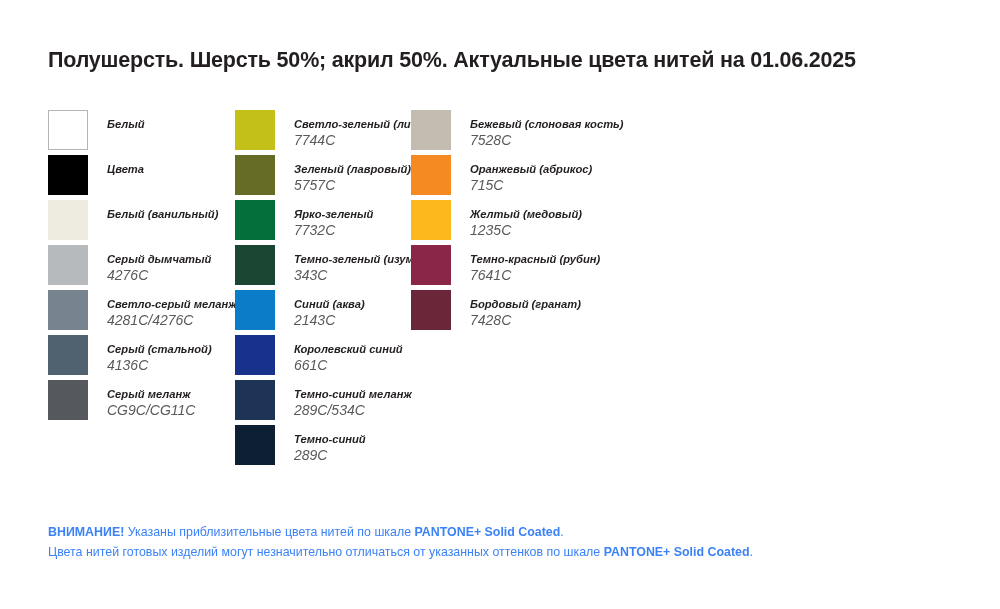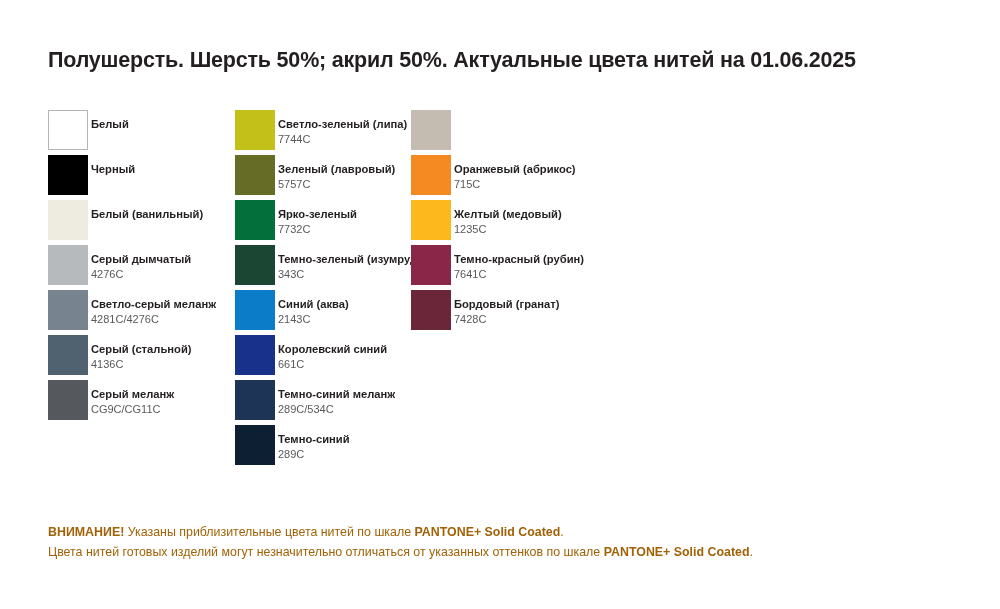--- a/index.html
+++ b/index.html
@@ -57,45 +57,46 @@
   .swatch {
     width: 40px;
     height: 40px;
     flex: 0 0 40px;
     box-sizing: border-box;
   }
   .swatch.bordered {
     border: 1px solid #b5b5b5;
   }
   .swatch-text {
-    margin-left: 3px;
+    margin-left: 19px;
     padding-top: 7px;
     line-height: 1.28;
+    font-style: italic;
   }
   .swatch-name {
     font-size: 11.2px;
     font-weight: bold;
     color: #231f20;
     white-space: nowrap;
   }
   .swatch-code {
-    font-size: 11px;
+    font-size: 14px;
     font-weight: normal;
     color: #58595b;
     white-space: nowrap;
     margin-top: 1px;
   }
   .footer {
     position: absolute;
     left: 48px;
     top: 522px;
     width: 920px;
     font-size: 12.4px;
     line-height: 1.62;
-    color: #a16207;
+    color: #3b82f6;
   }
   .footer .lead {
     font-weight: bold;
   }
   .footer .brand {
     font-weight: bold;
   }
   .footer-line {
     white-space: nowrap;
   }
@@ -111,21 +112,21 @@
     <div class="color-column col-1">
         <div class="swatch-row">
           <div class="swatch bordered" style="background: rgb(255, 255, 255);"></div>
           <div class="swatch-text">
             <div class="swatch-name">Белый</div>
           </div>
         </div>
         <div class="swatch-row">
           <div class="swatch" style="background: rgb(0, 0, 0);"></div>
           <div class="swatch-text">
-            <div class="swatch-name">Черный</div>
+            <div class="swatch-name">Цвета</div>
           </div>
         </div>
         <div class="swatch-row">
           <div class="swatch" style="background: rgb(238, 236, 225);"></div>
           <div class="swatch-text">
             <div class="swatch-name">Белый (ванильный)</div>
           </div>
         </div>
         <div class="swatch-row">
           <div class="swatch" style="background: rgb(183, 186, 189);"></div>
@@ -210,20 +211,24 @@
           <div class="swatch" style="background: rgb(13, 31, 51);"></div>
           <div class="swatch-text">
             <div class="swatch-name">Темно-синий</div>
             <div class="swatch-code">289C</div>
           </div>
         </div>
       </div>
     <div class="color-column col-3">
         <div class="swatch-row">
           <div class="swatch" style="background: rgb(196, 188, 176);"></div>
+          <div class="swatch-text">
+            <div class="swatch-name">Бежевый (слоновая кость)</div>
+            <div class="swatch-code">7528C</div>
+          </div>
         </div>
         <div class="swatch-row">
           <div class="swatch" style="background: rgb(244, 138, 33);"></div>
           <div class="swatch-text">
             <div class="swatch-name">Оранжевый (абрикос)</div>
             <div class="swatch-code">715C</div>
           </div>
         </div>
         <div class="swatch-row">
           <div class="swatch" style="background: rgb(253, 184, 29);"></div>

